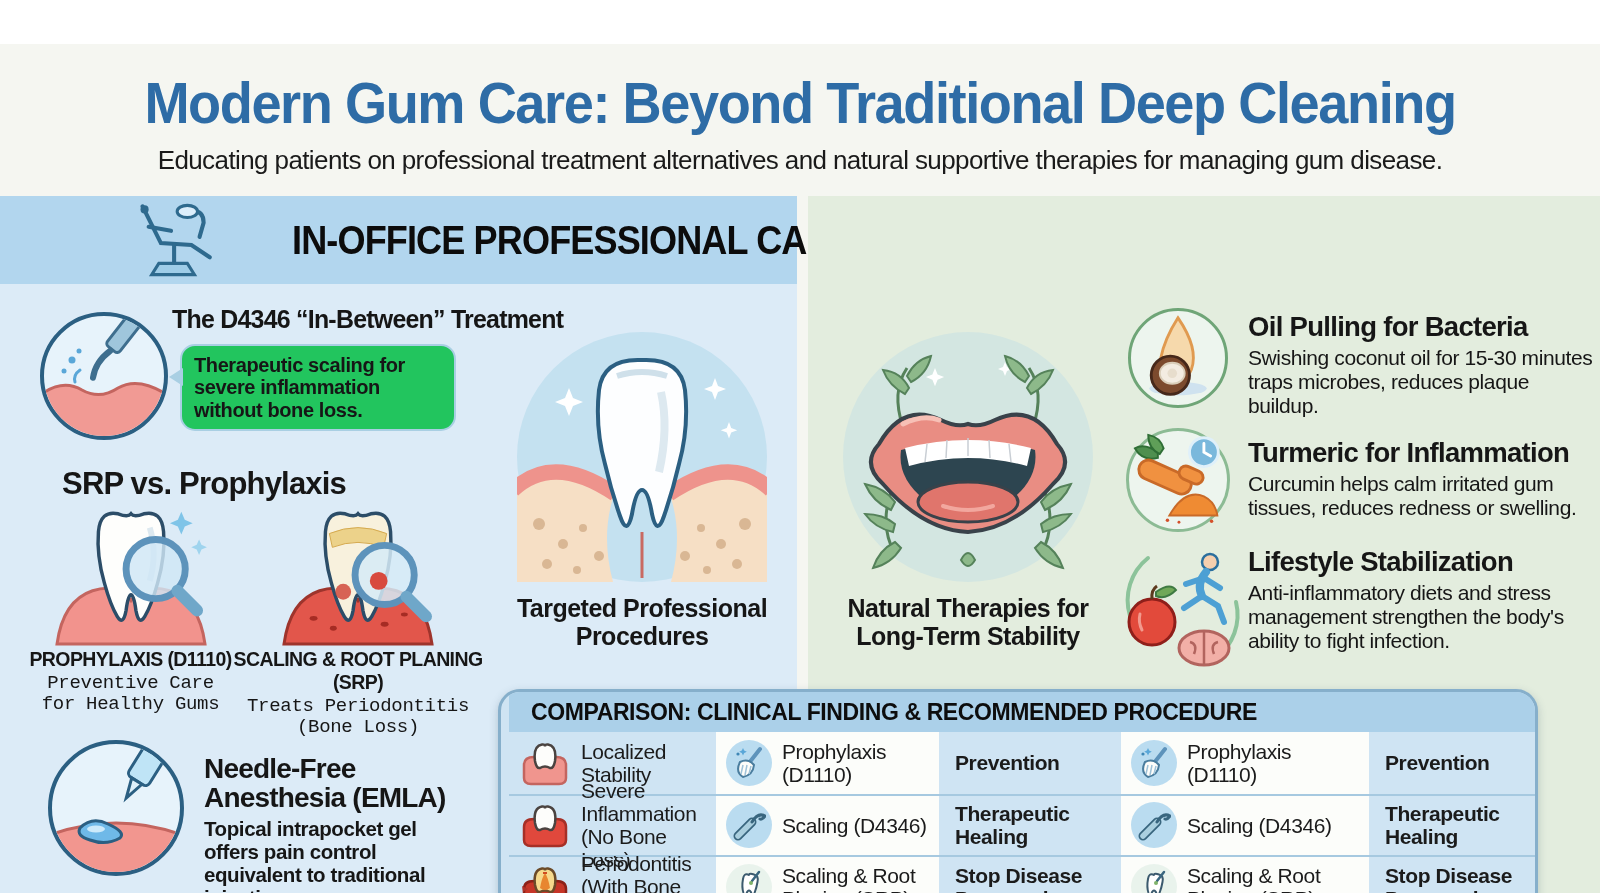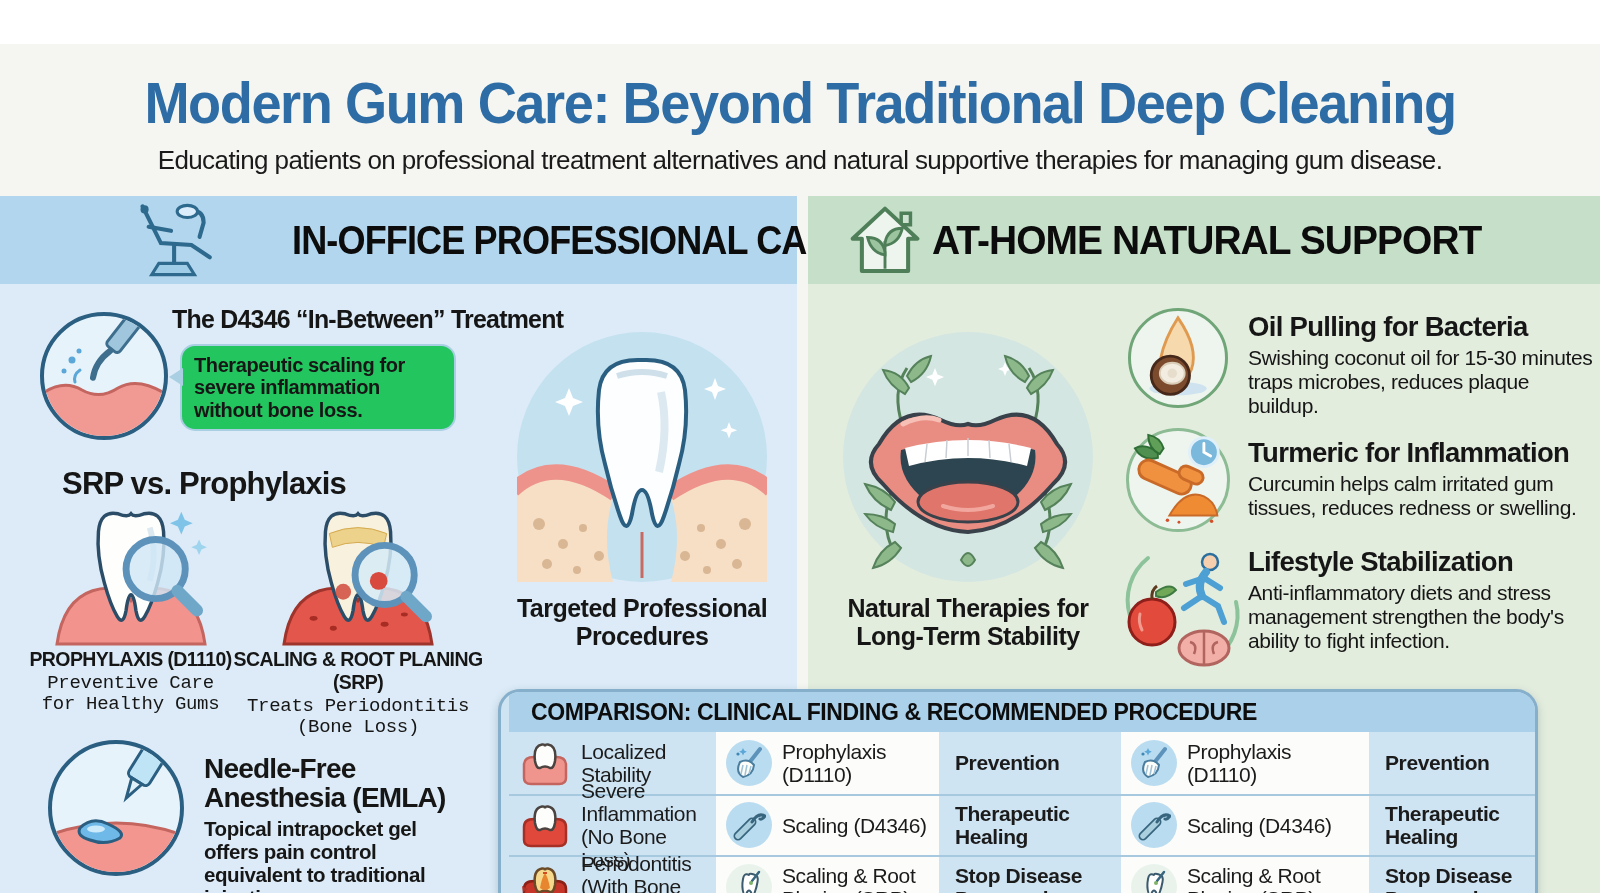--- a/index.html
+++ b/index.html
@@ -226,34 +226,20 @@
           <path d="M82 58 Q86 26 125 28 Q164 26 168 58 Q172 96 162 132 Q156 158 147 184 Q140 205 135 182 Q131 158 125 158 Q119 158 115 182 Q110 205 103 184 Q94 158 88 132 Q78 96 82 58 Z" fill="#fdfeff" stroke="#2b5f82" stroke-width="4"></path>
           <path d="M100 44 Q125 36 150 44" stroke="#cfe0ea" stroke-width="6" fill="none"></path>
           <path d="M144 60 Q152 96 142 140" stroke="#dde9f0" stroke-width="8" fill="none"></path>
         </svg>
       </span>
       <div class="ccap">Targeted Professional Procedures</div>
     </div>
   </section>
 
   <section class="panel right">
-    <div class="band">
-      <span class="bicon">
-        <svg width="74" height="74" viewBox="0 0 64 64">
-          <path d="M46 8 h8 v10 h-8 z" fill="#cfe3d2" stroke="#4f7f58" stroke-width="3"></path>
-          <path d="M32 4 L60 30 H52 V58 H12 V30 H4 Z" fill="#eef5ee" stroke="#4f7f58" stroke-width="3.5" stroke-linejoin="round"></path>
-          <g stroke="#4f7f58" stroke-width="2.5" fill="#9cc49f">
-            <path d="M32 56 V32" fill="none"></path>
-            <path d="M32 44 Q20 42 17 29 Q30 29 32 42 Z"></path>
-            <path d="M32 36 Q44 34 47 21 Q34 21 32 34 Z"></path>
-          </g>
-        </svg>
-      </span>
-      <h2>AT-HOME NATURAL SUPPORT</h2>
-    </div>
 
     <div class="center-fig">
       <span>
         <svg class="mauto" width="250" height="250" viewBox="0 0 250 250">
           <circle cx="125" cy="125" r="125" fill="#d3e6e1"></circle>
           <path d="M92 36 l2.6 6.5 6.5 2.6 -6.5 2.6 -2.6 6.5 -2.6 -6.5 -6.5 -2.6 6.5 -2.6 Z" fill="#fff"></path>
           <path d="M162 30 l2 5 5 2 -5 2 -2 5 -2 -5 -5 -2 5 -2 Z" fill="#fff"></path>
           <g stroke="#55825a" stroke-width="3" fill="none">
             <path d="M60 95 Q48 60 64 36"></path>
               <path d="M190 95 Q202 60 186 36"></path>

